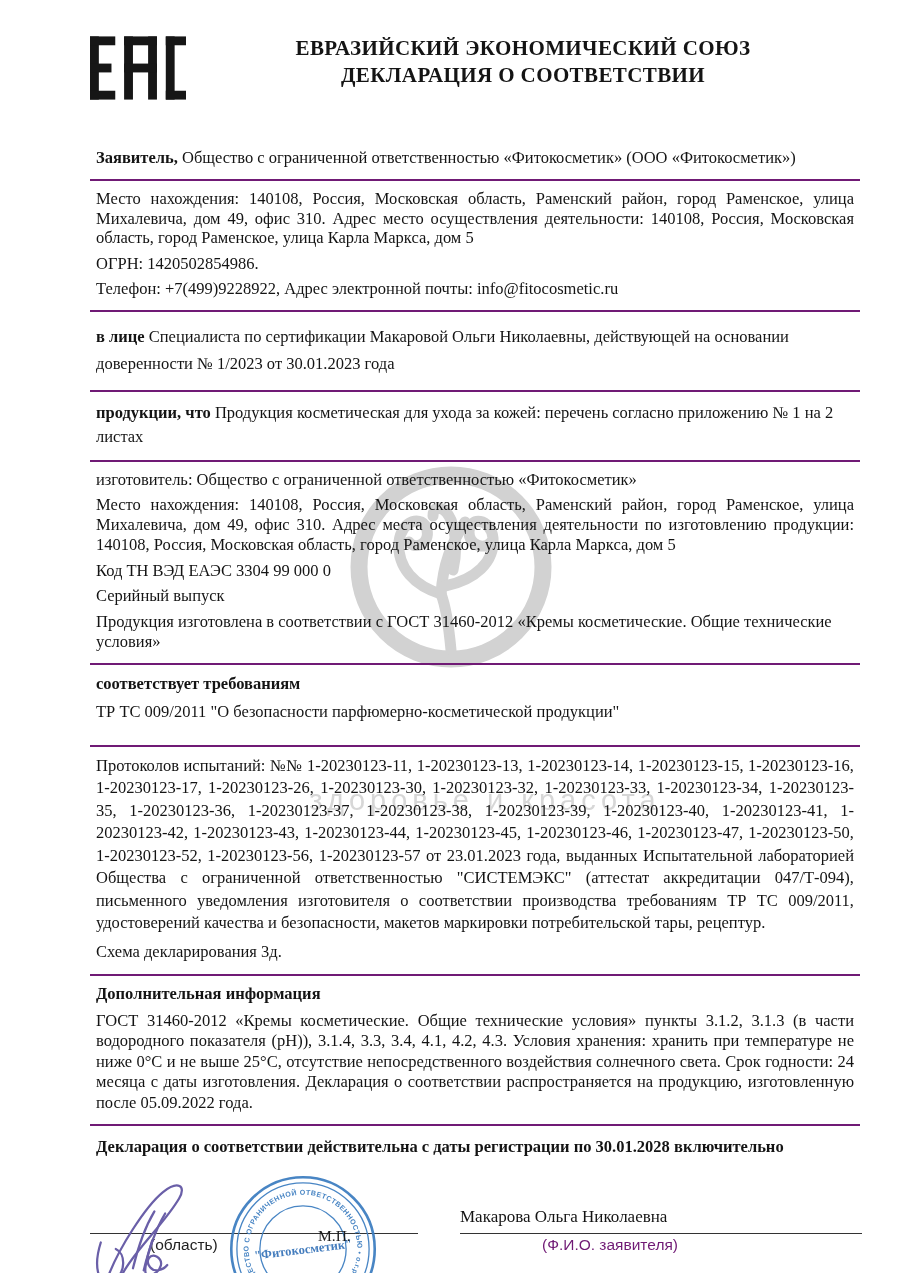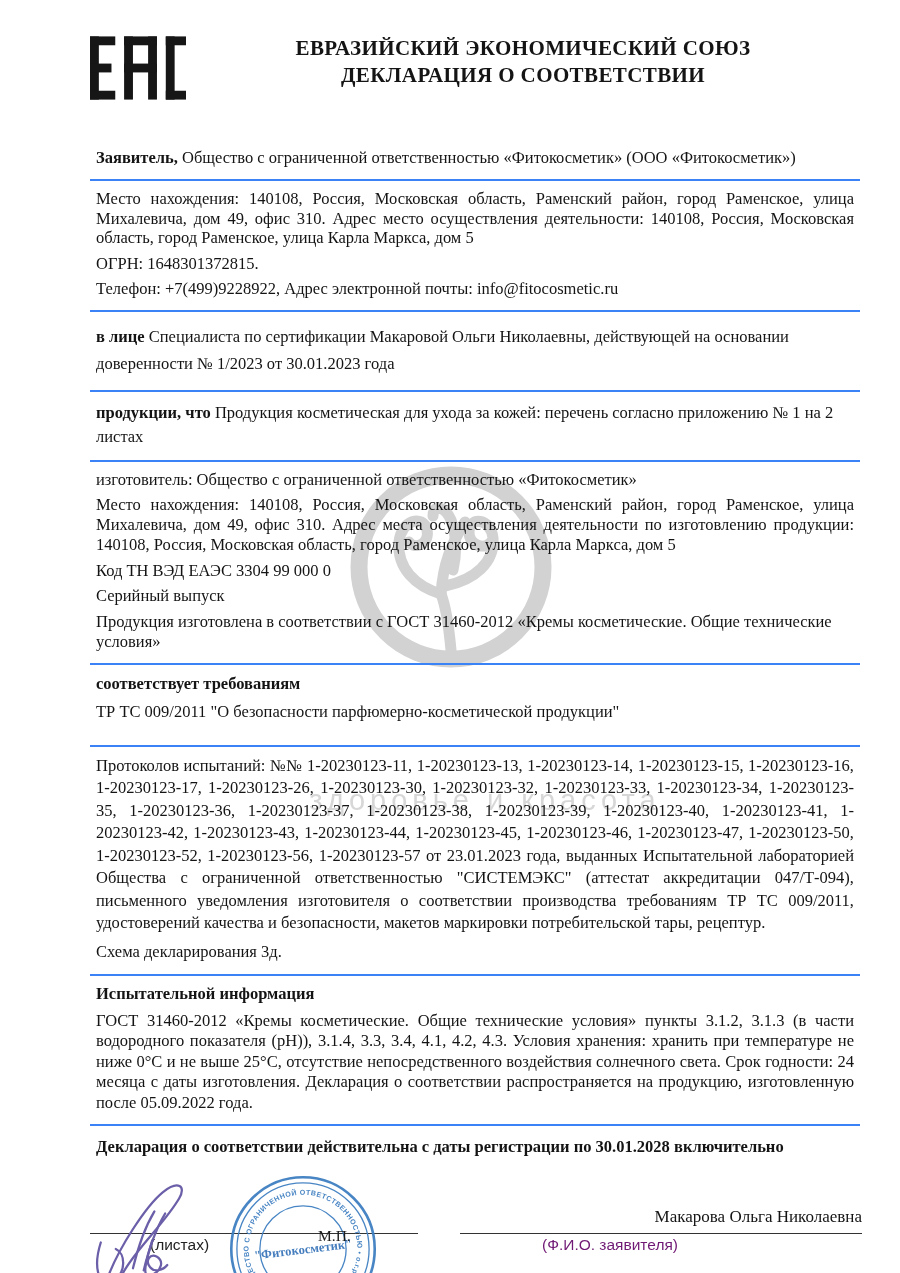--- a/index.html
+++ b/index.html
@@ -29,21 +29,21 @@
   
   .content{position:relative;z-index:1;padding:29px 40px 0 90px;}
   .hdr{display:flex;align-items:flex-start;}
   .eac{width:96px;height:70px;flex:0 0 auto;margin-top:4px;}
   .titles{flex:1 1 auto;text-align:center;padding-top:6px;}
   .titles div{
     font-weight:bold;font-size:21px;line-height:27px;letter-spacing:.4px;
   }
   .doc{margin-top:36px;}
   .r{padding:2px 0 5px;}
-  .r + .r{border-top:2px solid #3b82f6;}
+  .r + .r{border-top:2px solid #701a75;}
   .r p{margin:6px;}
   .jst{text-align:justify;}
   b{font-weight:bold;}
   .doc{font-size:16.5px;}
   .r1{line-height:21px;}
   .r2{line-height:19.5px;}
   .r3{line-height:27px;padding:5px 0 7px;}
   .r4{line-height:24px;padding:3px 0 5px;}
   .r5{line-height:19.8px;}
   .r6{line-height:21px;padding-bottom:17px;}
@@ -54,21 +54,21 @@
   
   .sigblock{position:relative;height:134px;}
   .sig-line-left{position:absolute;left:0;top:63px;width:328px;border-top:1.6px solid #333;}
   .sig-label{
     position:absolute;left:60px;top:66px;
     font-family:"Liberation Sans","DejaVu Sans",sans-serif;font-size:15.5px;color:#222;
   }
   .sig-svg{position:absolute;left:-12px;top:6px;width:170px;height:118px;z-index:2;}
   .stamp-svg{position:absolute;left:138px;top:4px;width:150px;height:150px;z-index:1;opacity:.95;}
   .mp{position:absolute;left:228px;top:57px;font-size:15.5px;color:#1d1d1d;z-index:3;}
-  .fio-name{position:absolute;left:370px;top:37px;width:402px;text-align:right;font-size:17px;font-family:Liberation Serif, serif;}
+  .fio-name{position:absolute;left:370px;top:37px;width:402px;text-align:left;font-size:17px;font-family:Liberation Serif, serif;}
   .sig-line-right{position:absolute;left:370px;top:63px;width:402px;border-top:1.6px solid #333;}
   .fio-label{
     position:absolute;left:370px;top:66px;width:300px;text-align:center;
     font-family:"Liberation Sans","DejaVu Sans",sans-serif;font-size:15.5px;color:#701a75;
   }
   
   .footer{position:relative;z-index:2;}
   .reg{margin-top:12px;font-size:16.5px;font-weight:bold;}
   .date{margin-top:26px;font-size:16.5px;font-weight:bold;}
 </style>
@@ -114,21 +114,21 @@
     </div>
 
     <div class="doc">
 
       <div class="r r1">
         <p><b>Заявитель,</b> <span>Общество с ограниченной ответственностью «Фитокосметик» (ООО «Фитокосметик»)</span></p>
       </div>
 
       <div class="r r2">
         <p class="jst">Место нахождения: 140108, Россия, Московская область, Раменский район, город Раменское, улица Михалевича, дом 49, офис 310. Адрес место осуществления деятельности: 140108, Россия, Московская область, город Раменское, улица Карла Маркса, дом 5</p>
-        <p>ОГРН: 1648301372815.</p>
+        <p>ОГРН: 1420502854986.</p>
         <p>Телефон: +7(499)9228922, Адрес электронной почты: info@fitocosmetic.ru</p>
       </div>
 
       <div class="r r3">
         <p><b>в лице</b> <span>Специалиста по сертификации Макаровой Ольги Николаевны, действующей на основании доверенности № 1/2023 от 30.01.2023 года</span></p>
       </div>
 
       <div class="r r4">
         <p><b>продукции, что</b> <span>Продукция косметическая для ухода за кожей: перечень согласно приложению № 1 на 2 листах</span></p>
       </div>
@@ -145,21 +145,21 @@
         <p><b>соответствует требованиям</b></p>
         <p class="txt">ТР ТС 009/2011 "О безопасности парфюмерно-косметической продукции"</p>
       </div>
 
       <div class="r r7">
         <p class="jst">Протоколов испытаний: №№ 1-20230123-11, 1-20230123-13, 1-20230123-14, 1-20230123-15, 1-20230123-16, 1-20230123-17, 1-20230123-26, 1-20230123-30, 1-20230123-32, 1-20230123-33, 1-20230123-34, 1-20230123-35, 1-20230123-36, 1-20230123-37, 1-20230123-38, 1-20230123-39, 1-20230123-40, 1-20230123-41, 1-20230123-42, 1-20230123-43, 1-20230123-44, 1-20230123-45, 1-20230123-46, 1-20230123-47, 1-20230123-50, 1-20230123-52, 1-20230123-56, 1-20230123-57 от 23.01.2023 года, выданных Испытательной лабораторией Общества с ограниченной ответственностью "СИСТЕМЭКС" (аттестат аккредитации 047/Т-094), письменного уведомления изготовителя о соответствии производства требованиям ТР ТС 009/2011, удостоверений качества и безопасности, макетов маркировки потребительской тары, рецептур.</p>
         <p>Схема декларирования 3д.</p>
       </div>
 
       <div class="r r8">
-        <p><b>Испытательной информация</b></p>
+        <p><b>Дополнительная информация</b></p>
         <p class="jst">ГОСТ 31460-2012 «Кремы косметические. Общие технические условия» пункты 3.1.2, 3.1.3 (в части водородного показателя (рН)), 3.1.4, 3.3, 3.4, 4.1, 4.2, 4.3. Условия хранения: хранить при температуре не ниже 0°С и не выше 25°С, отсутствие непосредственного воздействия солнечного света. Срок годности: 24 месяца с даты изготовления. Декларация о соответствии распространяется на продукцию, изготовленную после 05.09.2022 года.</p>
       </div>
 
       <div class="r r9">
         <p>Декларация о соответствии действительна с даты регистрации по 30.01.2028 включительно</p>
       </div>
     </div>
 
     <div class="sigblock">
 
@@ -167,21 +167,21 @@
         <g fill="none" stroke="#6a5fa8" stroke-width="2.1" stroke-linecap="round">
           <path d="M18,96 C28,68 54,28 70,15 C84,4 92,9 85,21 C72,43 50,63 36,85 C30,94 29,99 36,94"></path>
           <path d="M42,86 C48,61 56,43 62,33"></path>
           <path d="M52,88 C58,63 66,45 72,35"></path>
           <path d="M12,62 C5,84 9,105 24,97 C36,90 35,72 26,68"></path>
           <path d="M60,60 C54,80 49,97 60,92 C69,88 71,79 64,75 C58,72 53,79 58,85 C62,90 70,88 74,83"></path>
         </g>
       </svg>
 
       <div class="sig-line-left"></div>
-      <div class="sig-label">(листах)</div>
+      <div class="sig-label">(область)</div>
 
       <svg class="stamp-svg" viewBox="0 0 160 160">
         <g fill="none" stroke="#3f7fc1">
           <circle cx="80" cy="80" r="76.5" stroke-width="2.8"></circle>
           <circle cx="80" cy="80" r="70.5" stroke-width="1.4"></circle>
           <circle cx="80" cy="80" r="46" stroke-width="1.4"></circle>
         </g>
         <defs>
           <path id="ringTop" d="M 39,121 A 58,58 0 1 1 121,121"></path>
           <path id="ringBottom" d="M 44.6,115.4 A 50,50 0 0 0 115.4,115.4"></path>

